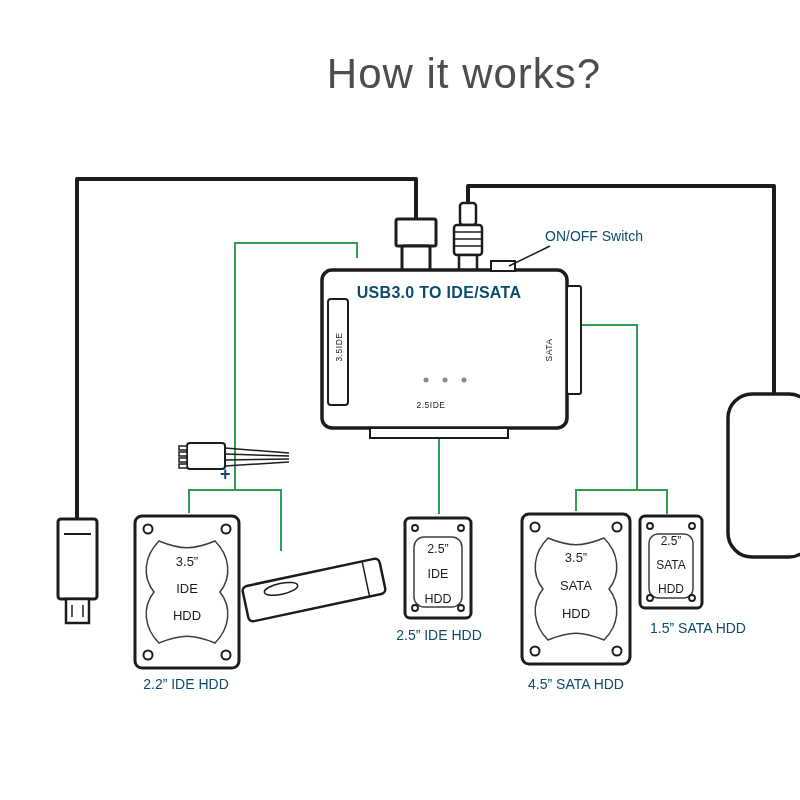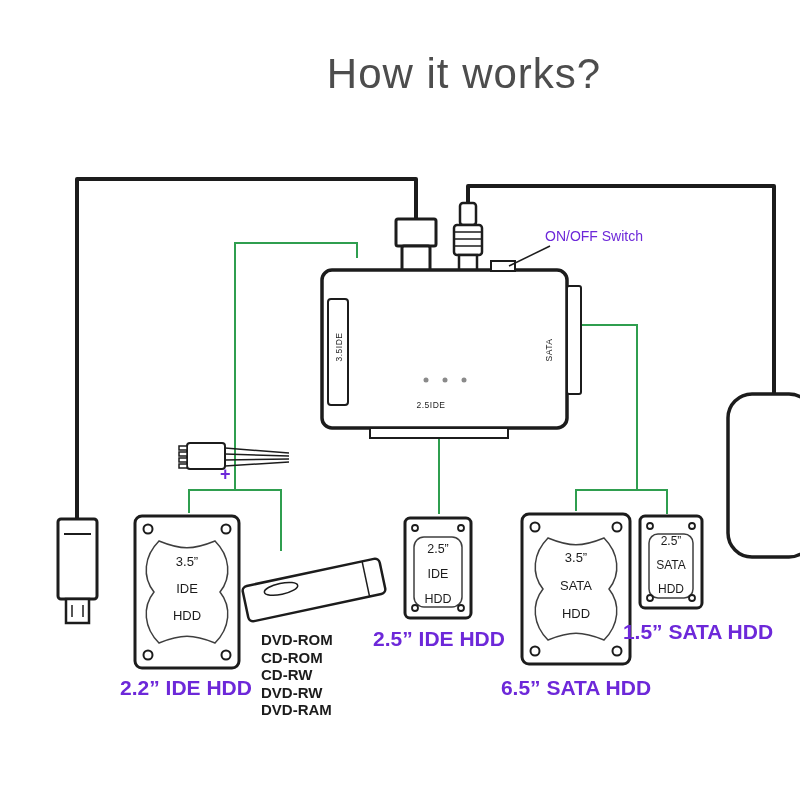--- a/index.html
+++ b/index.html
@@ -1,31 +1,31 @@
 <!DOCTYPE html>
 <html><head>
 <meta charset="utf-8">
 <style>
   html,body{margin:0;padding:0;background:#ffffff;}
   .stage{
     position:relative;width:800px;height:800px;background:#ffffff;
     font-family:"Liberation Sans",sans-serif;overflow:hidden;color:#1c1c1c;margin-left:39px;
   }
   svg{position:absolute;left:0;top:0;}
-  .lbl{position:absolute;white-space:nowrap;color:#6d28d9;}
+  .lbl{position:absolute;white-space:nowrap;color:#0c4a6e;}
   .cx{transform:translateX(-50%);}
   .rot{transform:translate(-50%,-50%) rotate(-90deg);}
   .title{font-size:42px;color:#4d4d4d;font-weight:400;letter-spacing:1px;}
   .adapter-title{font-size:16px;font-weight:bold;letter-spacing:.3px;}
   .portlbl{font-size:8.5px;letter-spacing:.5px;color:#222;}
   .switchlbl{font-size:14px;}
   .plus{font-size:18px;font-weight:bold;}
   .stack{position:absolute;display:flex;flex-direction:column;align-items:center;transform:translateX(-50%);}
   .stack span{display:block;text-align:center;}
-  .cap{font-size:21px;font-weight:700;}
+  .cap{font-size:14px;font-weight:400;}
   .optlist{position:absolute;display:flex;flex-direction:column;font-size:15px;font-weight:600;line-height:17.5px;}
 </style>
 </head>
 <body>
 
 <div class="stage">
 
   <svg width="800" height="800" viewBox="0 0 800 800">
 
     <path d="M377 221 V179 H38 V519" stroke="#1c1c1c" stroke-width="4" fill="none" stroke-linejoin="round"></path>
@@ -135,20 +135,21 @@
       <circle cx="611" cy="526" r="3" stroke-width="1.8"></circle>
       <circle cx="653" cy="526" r="3" stroke-width="1.8"></circle>
       <circle cx="611" cy="598" r="3" stroke-width="1.8"></circle>
       <circle cx="653" cy="598" r="3" stroke-width="1.8"></circle>
       <rect x="610" y="534" width="44" height="64" rx="9" stroke-width="1.5" fill="none" opacity="0.85"></rect>
     </g>
   </svg>
 
   <div class="lbl cx title" style="left:425px;top:50px;">How it works?</div>
 
+  <div class="lbl cx adapter-title" style="left:400px;top:284px;">USB3.0 TO IDE/SATA</div>
 
   <div class="lbl rot portlbl" style="left:300px;top:347px;">3.5IDE</div>
   <div class="lbl rot portlbl" style="left:510px;top:350px;">SATA</div>
   <div class="lbl cx portlbl" style="left:392px;top:400px;">2.5IDE</div>
 
   <div class="lbl switchlbl" style="left:506px;top:228px;">ON/OFF Switch</div>
 
   <div class="lbl plus" style="left:181px;top:464px;">+</div>
 
   <div class="stack" style="left:148px;top:548px;font-size:13px;line-height:27px;">
@@ -167,24 +168,17 @@
     <span>HDD</span>
   </div>
   <div class="stack" style="left:632px;top:529px;font-size:12px;line-height:24px;">
     <span>2.5”</span>
     <span>SATA</span>
     <span>HDD</span>
   </div>
 
   <div class="lbl cx cap" style="left:147px;top:676px;">2.2”  IDE HDD</div>
   <div class="lbl cx cap" style="left:400px;top:627px;">2.5”  IDE HDD</div>
-  <div class="lbl cx cap" style="left:537px;top:676px;">6.5”  SATA HDD</div>
+  <div class="lbl cx cap" style="left:537px;top:676px;">4.5”  SATA HDD</div>
   <div class="lbl cx cap" style="left:659px;top:620px;">1.5”  SATA HDD</div>
 
-  <div class="optlist" style="left:222px;top:631px;">
-    <span>DVD-ROM</span>
-    <span>CD-ROM</span>
-    <span>CD-RW</span>
-    <span>DVD-RW</span>
-    <span>DVD-RAM</span>
-  </div>
 
 </div>
 
 </body></html>

